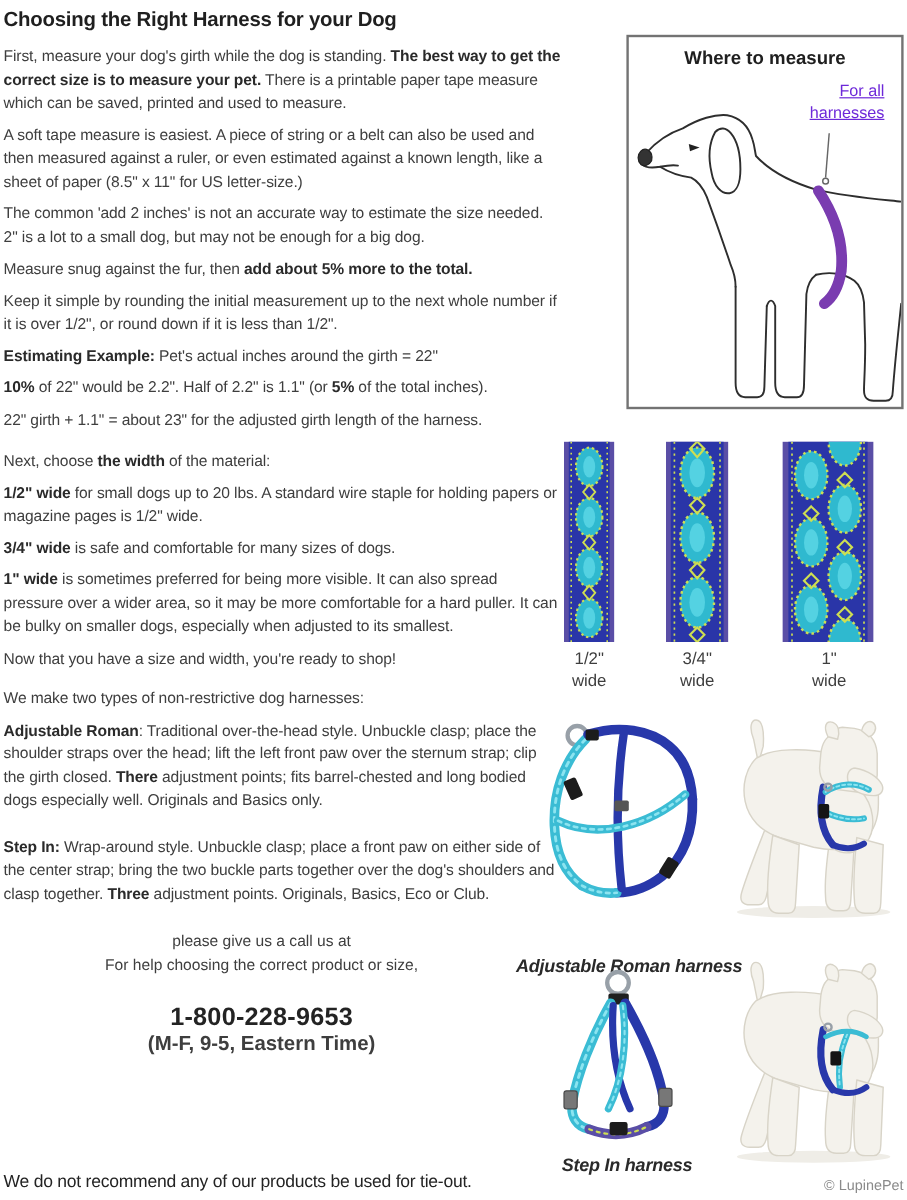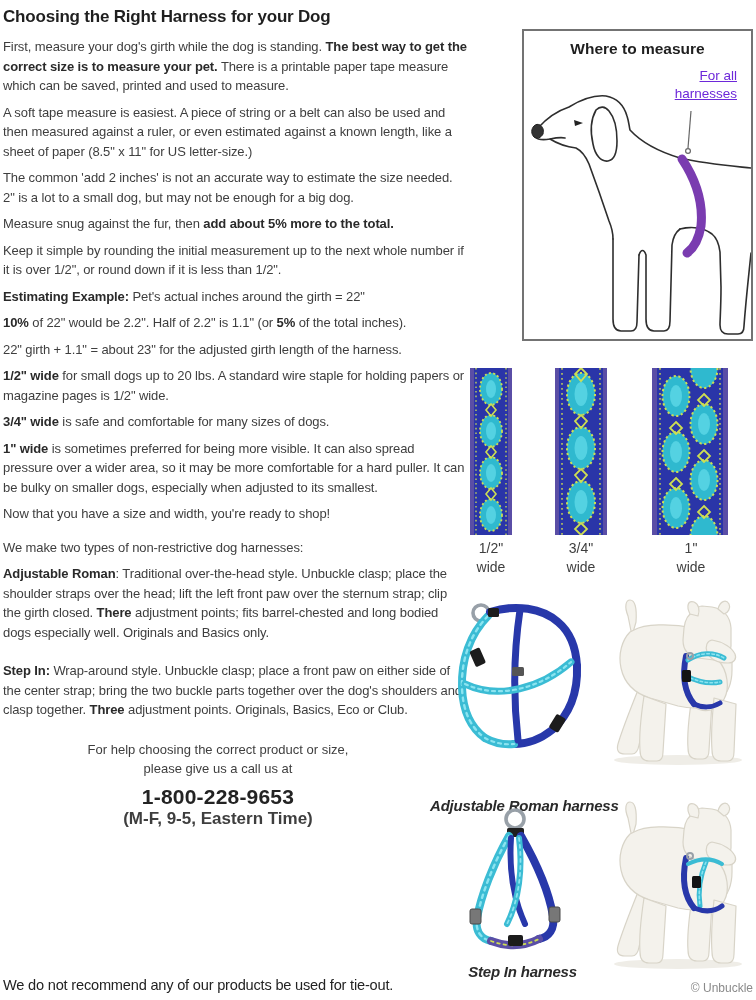--- a/index.html
+++ b/index.html
@@ -9,21 +9,21 @@
   .left-col{position:absolute;left:3px;top:6px;width:464px;}
   h1{font-size:17px;line-height:22px;font-weight:bold;color:#1f1f1f;margin:0 0 9px 0;letter-spacing:-0.2px;}
   .left-col p{font-size:13px;line-height:19.5px;margin:0 0 7px 0;letter-spacing:-0.1px;}
   .b{font-weight:bold;color:#2a2a2a;}
   .gap-lg{margin-top:15px !important;}
   .gap-md{margin-top:14px !important;}
   .gap-sm{margin-top:7px !important;}
   .gap-xl{margin-top:19px !important;}
   .help{margin-top:20px;width:430px;text-align:center;}
   .help .hline{font-size:13px;line-height:19.5px;}
-  .help .phone{font-size:21px;line-height:26px;font-weight:bold;color:#232323;margin-top:5px;letter-spacing:0.2px;}
+  .help .phone{font-size:21px;line-height:26px;font-weight:bold;color:#232323;margin-top:22px;letter-spacing:0.2px;}
   .help .hours{font-size:17px;line-height:18px;color:#3e3e3e;font-weight:bold;}
   .footer-warning{position:absolute;left:3px;top:977px;font-size:14.6px;font-weight:normal;color:#232323;letter-spacing:-0.2px;}
   .copyright{position:absolute;right:3px;top:981px;font-size:12px;color:#8a8a8a;}
   
   .measure-box{position:absolute;left:522px;top:29px;width:227px;height:308px;border:2px solid #737373;background:#fff;overflow:hidden;}
   .measure-title{position:absolute;left:0;top:9px;width:100%;text-align:center;font-size:15.5px;font-weight:bold;color:#1f1f1f;}
   .for-all{position:absolute;right:14px;top:36px;width:100px;text-align:right;font-size:13.5px;line-height:17.5px;color:#6d28d9;}
   .for-all span{display:block;text-decoration:underline;}
   .measure-dog{position:absolute;left:0;top:0;}
   
@@ -45,32 +45,33 @@
 
     <p><span>First, measure your dog's girth while the dog is standing. </span><span class="b">The best way to get the correct size is to measure your pet.</span><span> There is a printable paper tape measure which can be saved, printed and used to measure.</span></p>
     <p><span>A soft tape measure is easiest. A piece of string or a belt can also be used and then measured against a ruler, or even estimated against a known length, like a sheet of paper (8.5" x 11" for US letter-size.)</span></p>
     <p><span>The common 'add 2 inches' is not an accurate way to estimate the size needed. 2" is a lot to a small dog, but may not be enough for a big dog.</span></p>
     <p><span>Measure snug against the fur, then </span><span class="b">add about 5% more to the total.</span></p>
     <p><span>Keep it simple by rounding the initial measurement up to the next whole number if it is over 1/2", or round down if it is less than 1/2".</span></p>
     <p><span class="b">Estimating Example:</span><span> Pet's actual inches around the girth = 22"</span></p>
     <p><span class="b">10%</span><span> of 22" would be 2.2". Half of 2.2" is 1.1" (or </span><span class="b">5%</span><span> of the total inches).</span></p>
     <p><span>22" girth + 1.1" = about 23" for the adjusted girth length of the harness.</span></p>
 
+    <p class="gap-lg"><span>Next, choose </span><span class="b">the width</span><span> of the material:</span></p>
     <p><span class="b">1/2" wide</span><span> for small dogs up to 20 lbs. A standard wire staple for holding papers or magazine pages is 1/2" wide.</span></p>
     <p><span class="b">3/4" wide</span><span> is safe and comfortable for many sizes of dogs.</span></p>
     <p><span class="b">1" wide</span><span> is sometimes preferred for being more visible. It can also spread pressure over a wider area, so it may be more comfortable for a hard puller. It can be bulky on smaller dogs, especially when adjusted to its smallest.</span></p>
 
     <p class="gap-sm"><span>Now that you have a size and width, you're ready to shop!</span></p>
     <p class="gap-md"><span>We make two types of non-restrictive dog harnesses:</span></p>
     <p><span class="b">Adjustable Roman</span><span>: Traditional over-the-head style. Unbuckle clasp; place the shoulder straps over the head; lift the left front paw over the sternum strap; clip the girth closed. </span><span class="b">There</span><span> adjustment points; fits barrel-chested and long bodied dogs especially well. Originals and Basics only.</span></p>
     <p class="gap-xl"><span class="b">Step In:</span><span> Wrap-around style. Unbuckle clasp; place a front paw on either side of the center strap; bring the two buckle parts together over the dog's shoulders and clasp together. </span><span class="b">Three</span><span> adjustment points. Originals, Basics, Eco or Club.</span></p>
 
     <div class="help">
+      <div class="hline">please give us a call us at</div>
       <div class="hline">For help choosing the correct product or size,</div>
-      <div class="hline">please give us a call us at</div>
       <div class="phone">1-800-228-9653</div>
       <div class="hours">(M-F, 9-5, Eastern Time)</div>
     </div>
   </div>
 
   <div class="measure-box">
     <div class="measure-title">Where to measure</div>
     <svg class="measure-dog" width="227" height="308" viewBox="0 0 227 308">
 
       <g stroke="#2e2e2e" stroke-width="1.6" fill="none" stroke-linecap="round" stroke-linejoin="round">
@@ -275,15 +276,15 @@
       <path d="M90,68 C102,62 114,62 124,68" stroke="#3bbcd4" stroke-width="4"></path>
       <path d="M96,112 C106,116 116,116 124,110" stroke="#2838aa" stroke-width="5"></path>
       <rect x="94" y="80" width="9" height="12" rx="1.5" fill="#141414" stroke="none"></rect>
       <circle cx="92" cy="60" r="3" stroke="#98a0a8" stroke-width="2"></circle>
     </g>
   </svg>
 
   <div class="prod-label center" style="left:440px;top:963px;width:165px">Step In harness</div>
 
   <div class="footer-warning">We do not recommend any of our products be used for tie-out.</div>
-  <div class="copyright">© Unbuckle</div>
+  <div class="copyright">© LupinePet</div>
 
 </div>
 
 </body></html>

